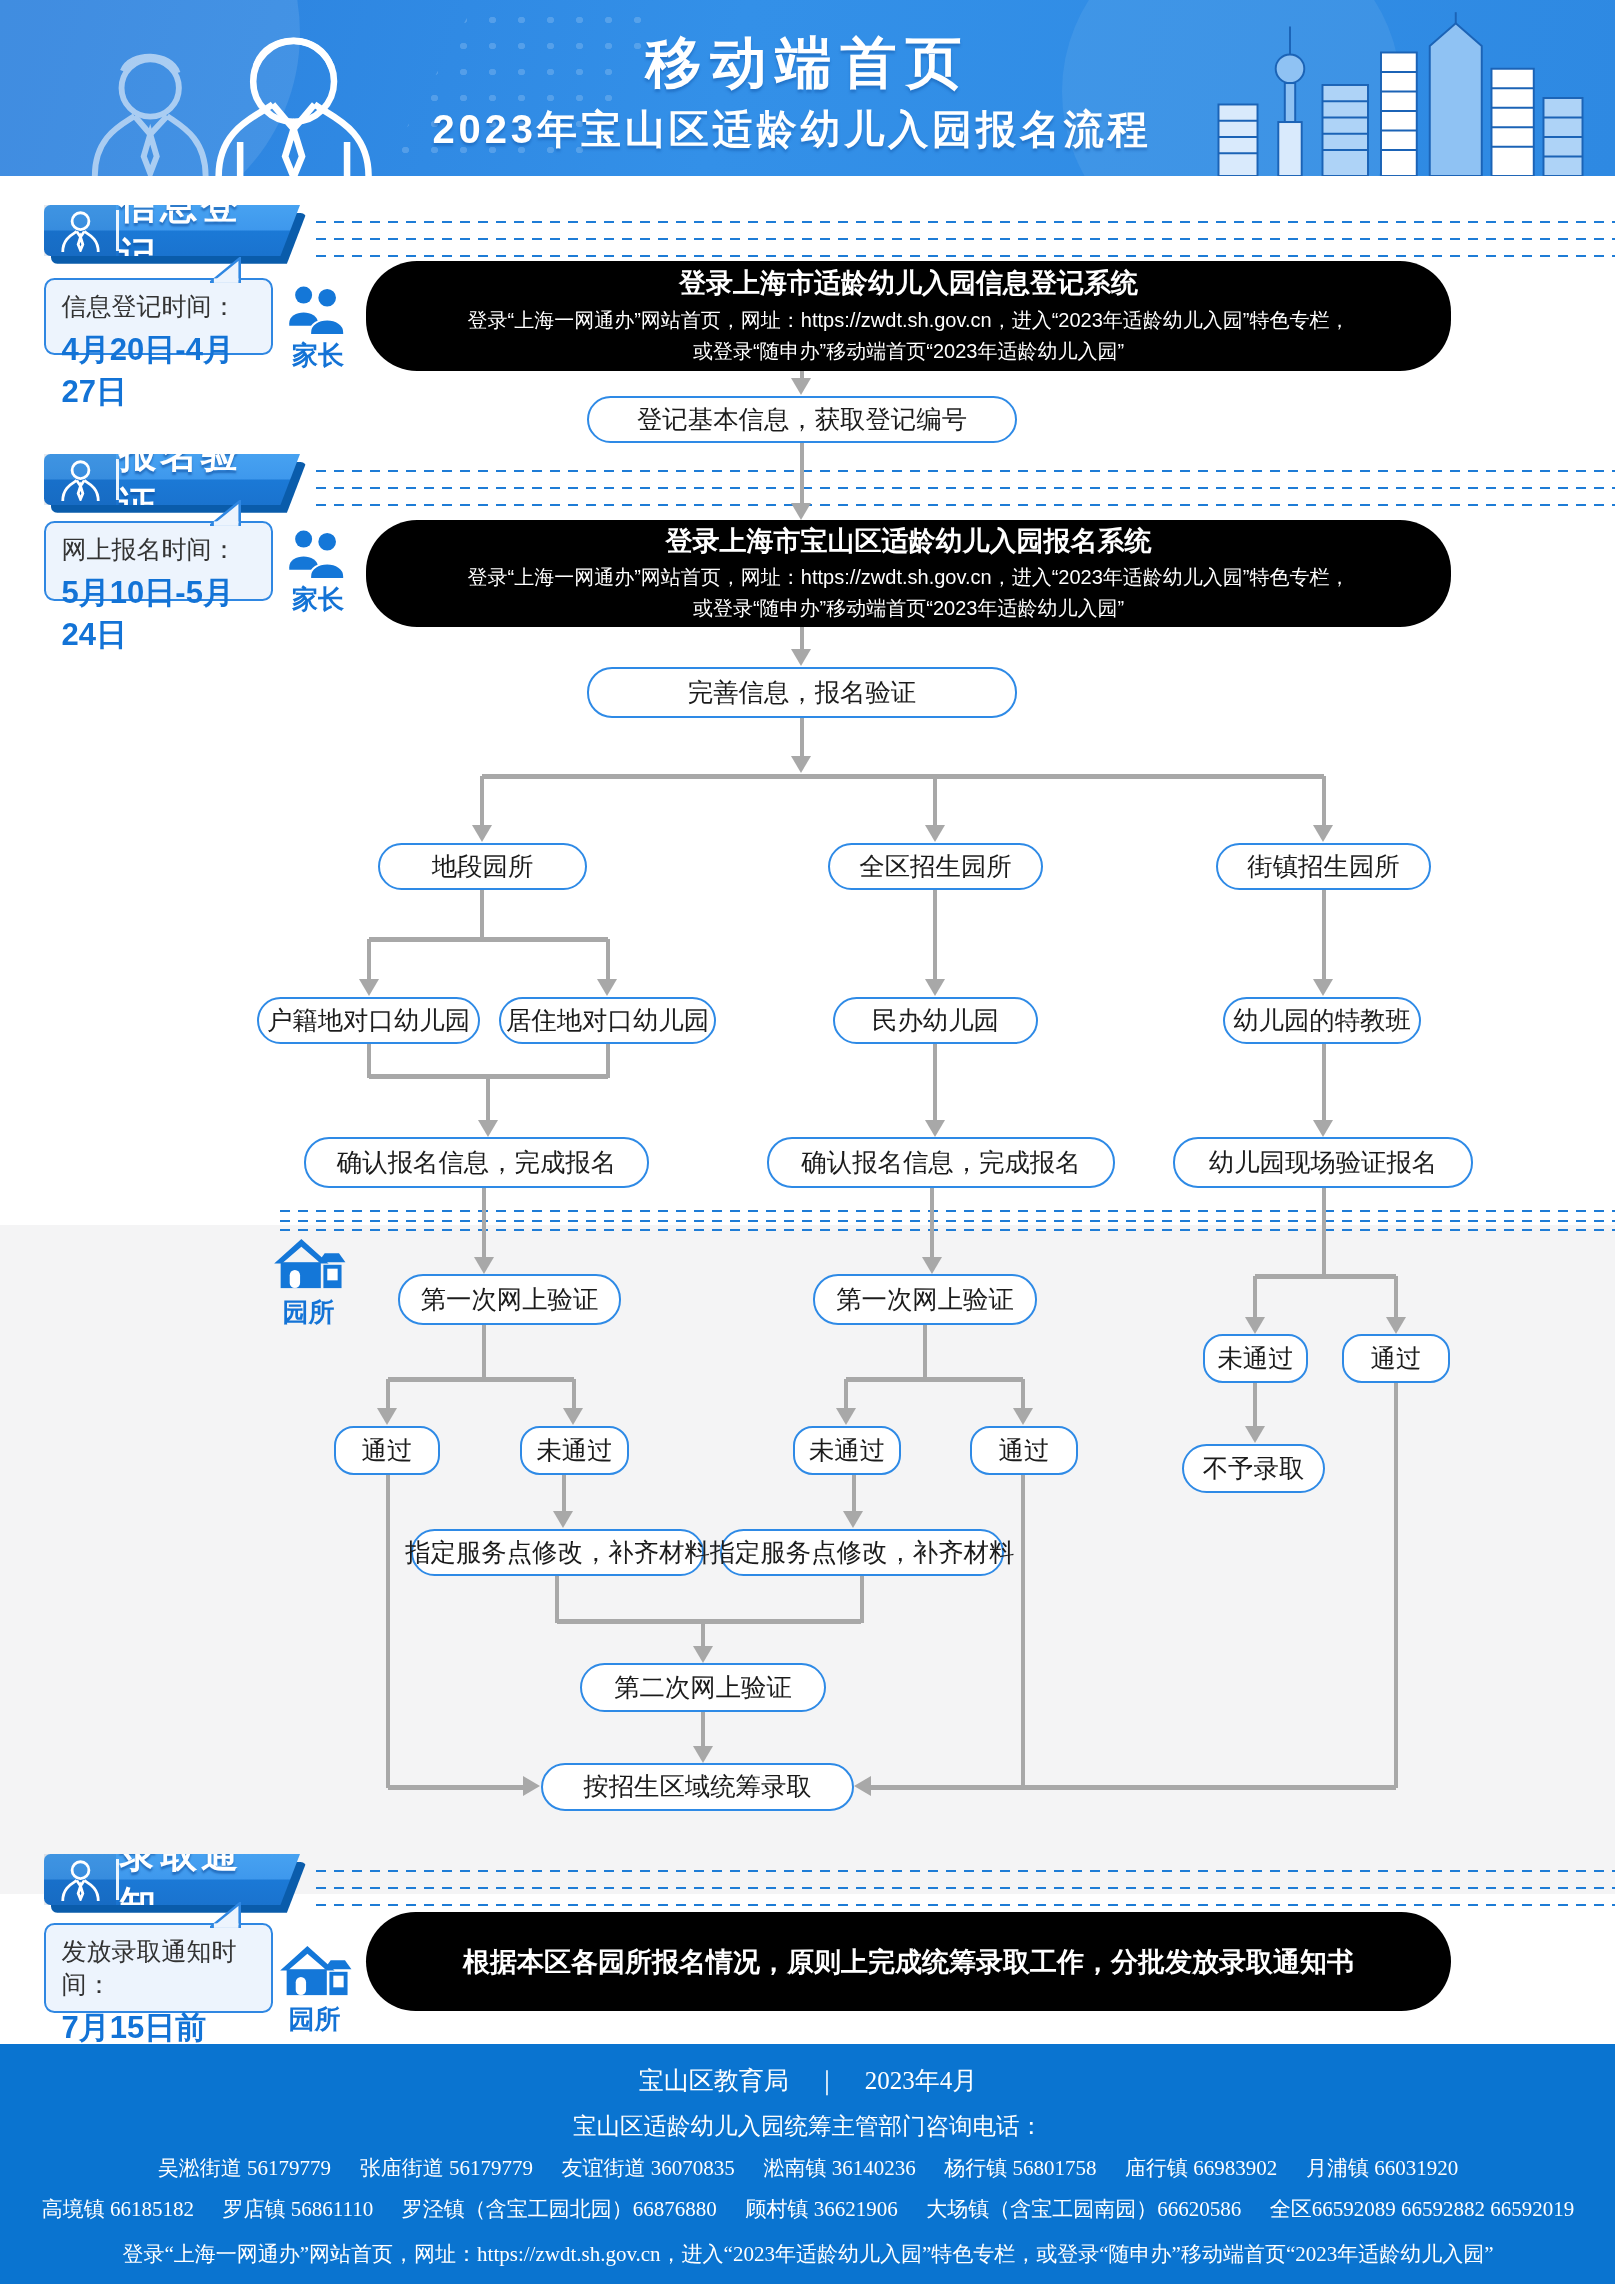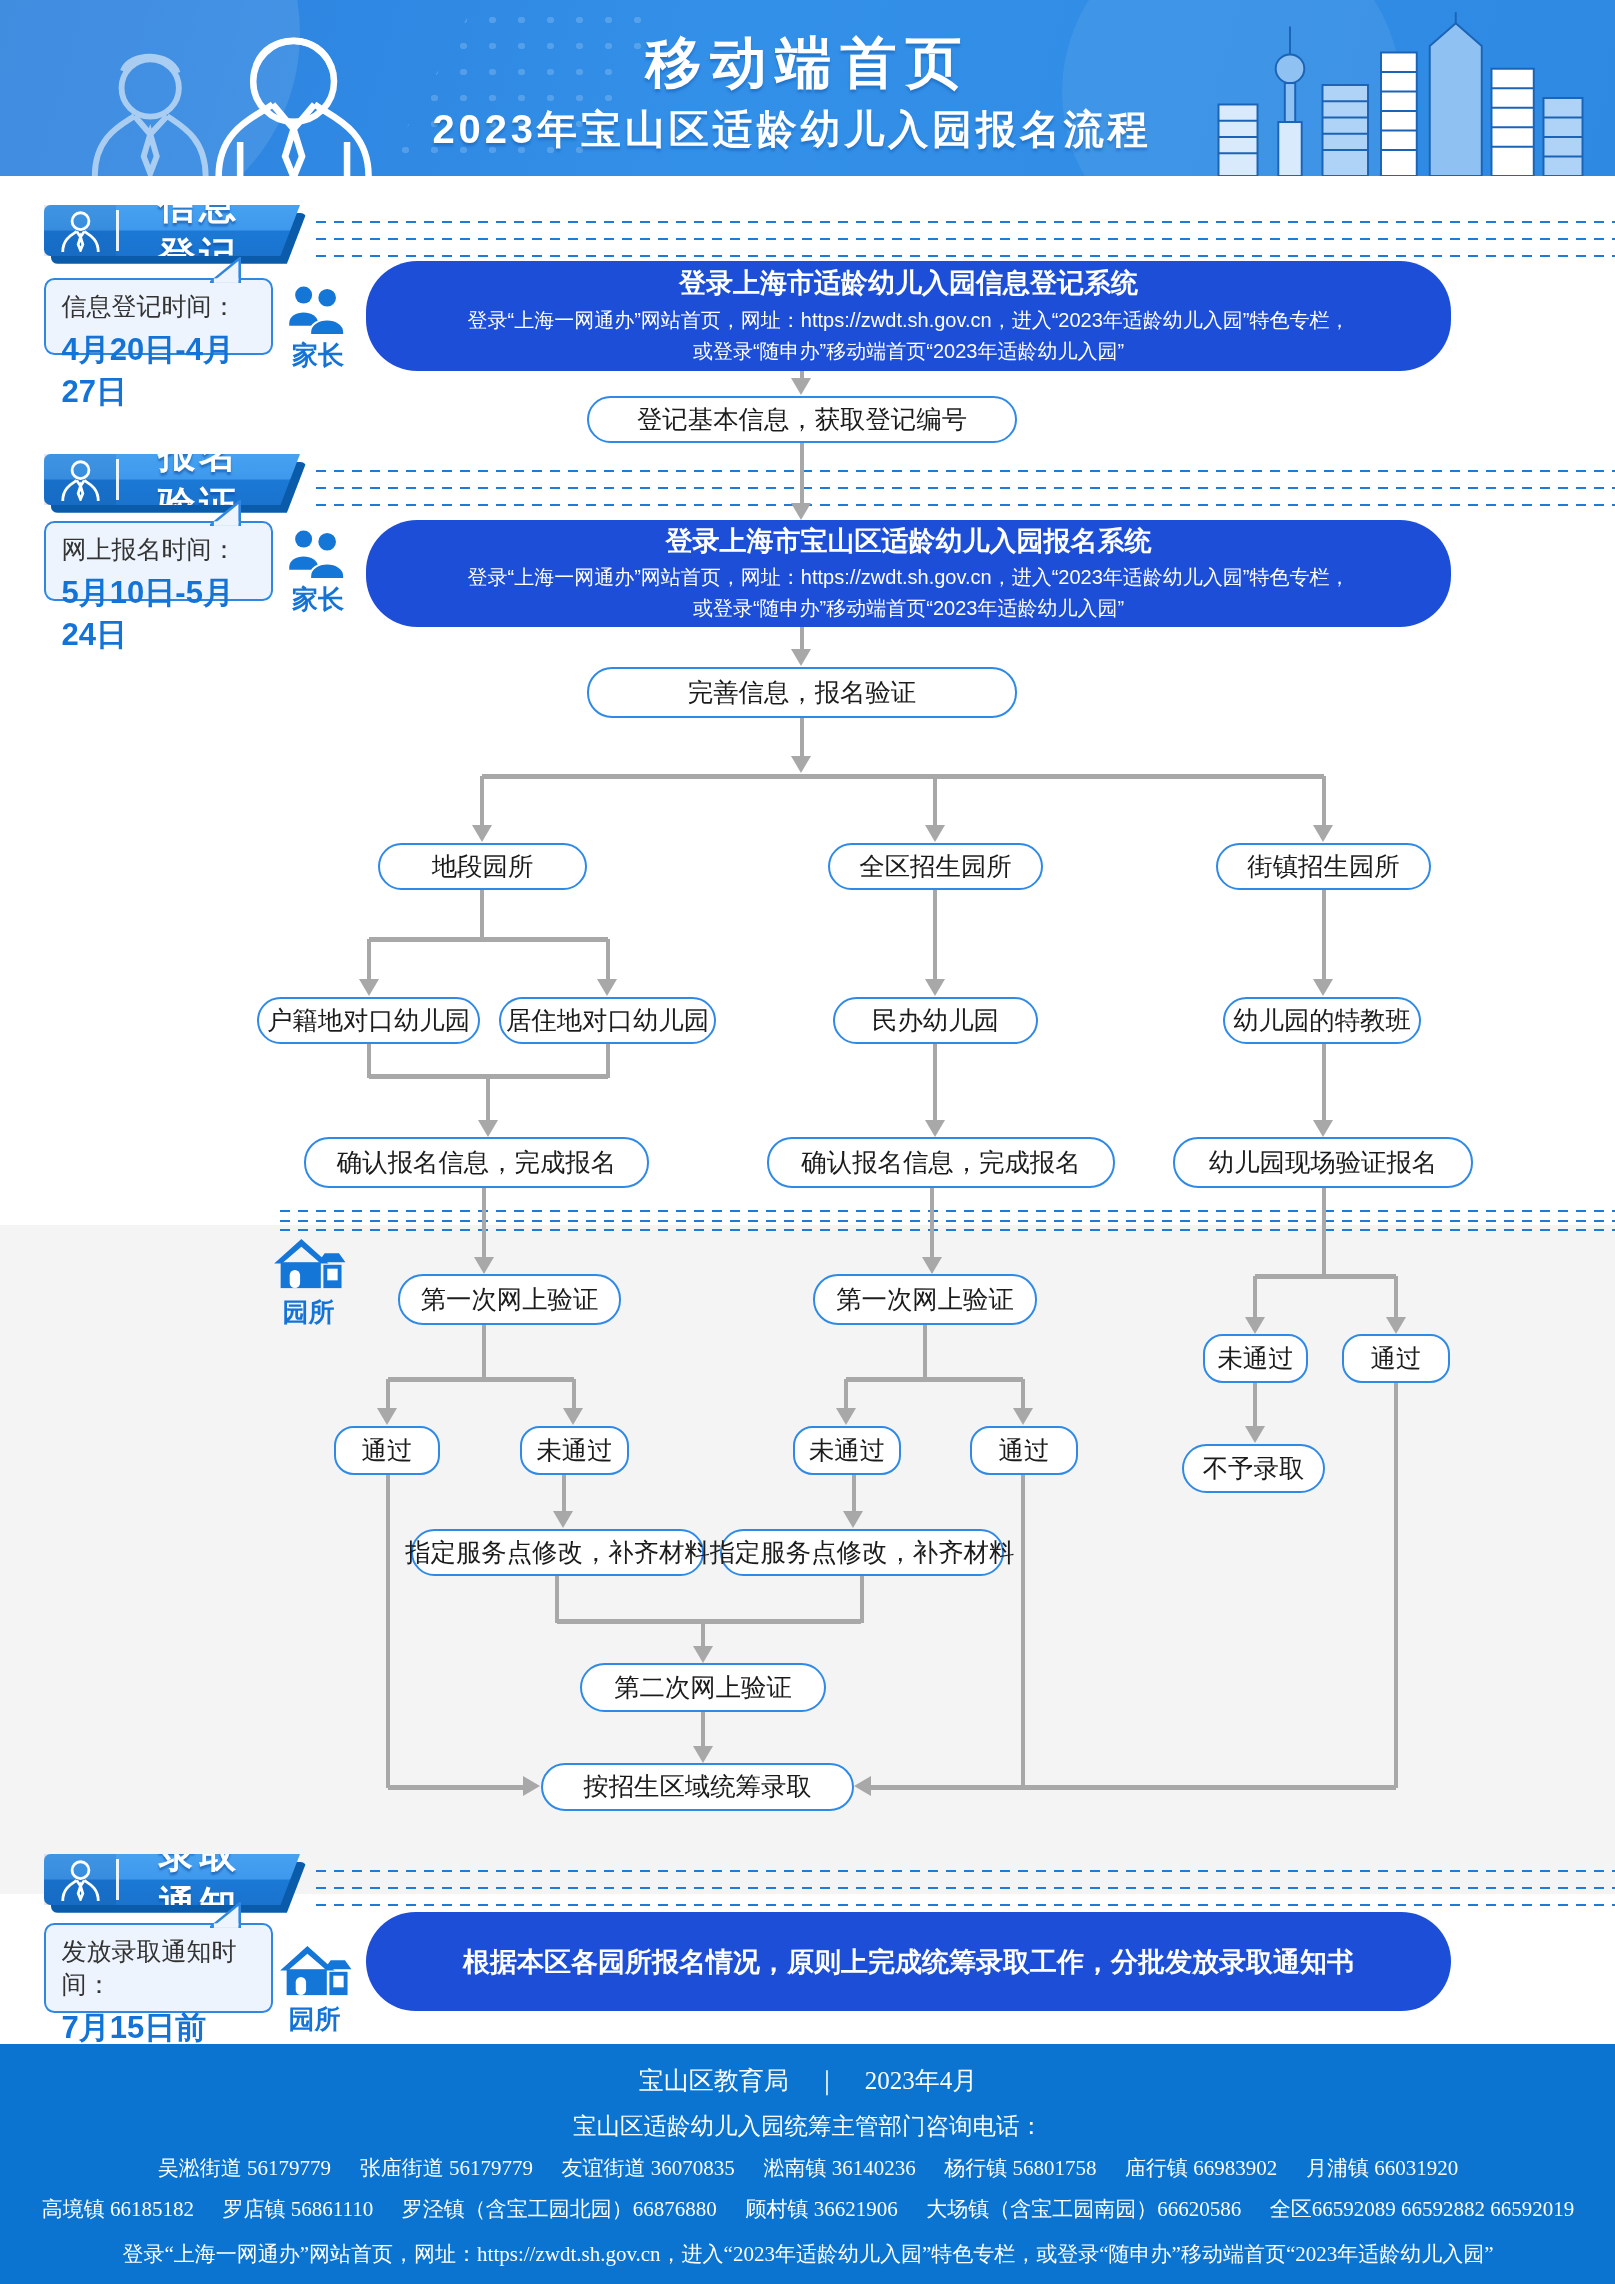--- a/index.html
+++ b/index.html
@@ -26,39 +26,39 @@
   .badge{position:absolute;width:256px;height:51px;z-index:5;}
   .badge .shadow{position:absolute;left:6.5px;top:7.8px;width:100%;height:100%;background:#0a5cab;
           clip-path:polygon(0 0,100% 0,calc(100% - 19.6px) 100%,0 100%);border-radius:6.5px;}
   .badge .main{position:absolute;left:0;top:0;width:100%;height:100%;display:flex;align-items:stretch;
           background:linear-gradient(180deg,#47a2f1 0%,#3e98ed 49%,#1b79d6 51%,#1a73cf 100%);
           clip-path:polygon(0 0,100% 0,calc(100% - 19.6px) 100%,0 100%);border-radius:6.5px 0 0 6.5px;}
   .badge .bicon{width:72px;display:flex;align-items:center;justify-content:center;background:rgba(4,40,96,.10);}
   .badge .bdiv{width:3.3px;background:rgba(255,255,255,.9);margin:5.2px 0;}
   .badge .btitle{flex:1;display:flex;align-items:center;justify-content:center;color:#fff;
           font-size:37px;font-weight:bold;letter-spacing:3.9px;padding-right:22px;
-          text-shadow:0 2.6px 2px rgba(10,70,150,.5);padding-left:39px;}
+          text-shadow:0 2.6px 2px rgba(10,70,150,.5);}
 
   
   .dash{position:absolute;height:2px;z-index:1;
         background:repeating-linear-gradient(90deg,#1e7cd6 0 10.4px,transparent 10.4px 18px);}
 
   
   .bubble{position:absolute;background:#edf4fd;border:2.6px solid #2f87e2;border-radius:10.4px;z-index:5;
           padding:10.4px 15.6px;box-sizing:border-box;}
   .bubble .tail{position:absolute;top:-23px;right:30px;width:31px;height:26px;}
   .bubble .t-label{font-size:25px;color:#333;}
   .bubble .t-value{font-size:31px;font-weight:bold;color:#1373d6;margin-top:5.2px;}
 
   
   .actor{position:absolute;z-index:5;text-align:center;}
   .actor .alabel{font-size:26px;font-weight:bold;color:#1373d6;margin-top:1.3px;}
 
   
-  .bigbox{position:absolute;background:#1d4ed8;border-radius:51px;color:#fff;z-index:3;
+  .bigbox{position:absolute;background:#000000;border-radius:51px;color:#fff;z-index:3;
           display:flex;flex-direction:column;align-items:center;justify-content:center;text-align:center;}
   .bb-title{font-size:27px;font-weight:bold;margin-bottom:3.9px;}
   .bb-line{font-size:20px;line-height:1.55;white-space:nowrap;}
   .bb-single{font-size:27px;font-weight:bold;}
 
   
   .node{position:absolute;background:#fff;border:2.6px solid #2e8ae6;border-radius:25px;z-index:4;
         display:flex;align-items:center;justify-content:center;font-size:25.4px;color:#1b1b1b;
         box-sizing:border-box;white-space:nowrap;}
 

